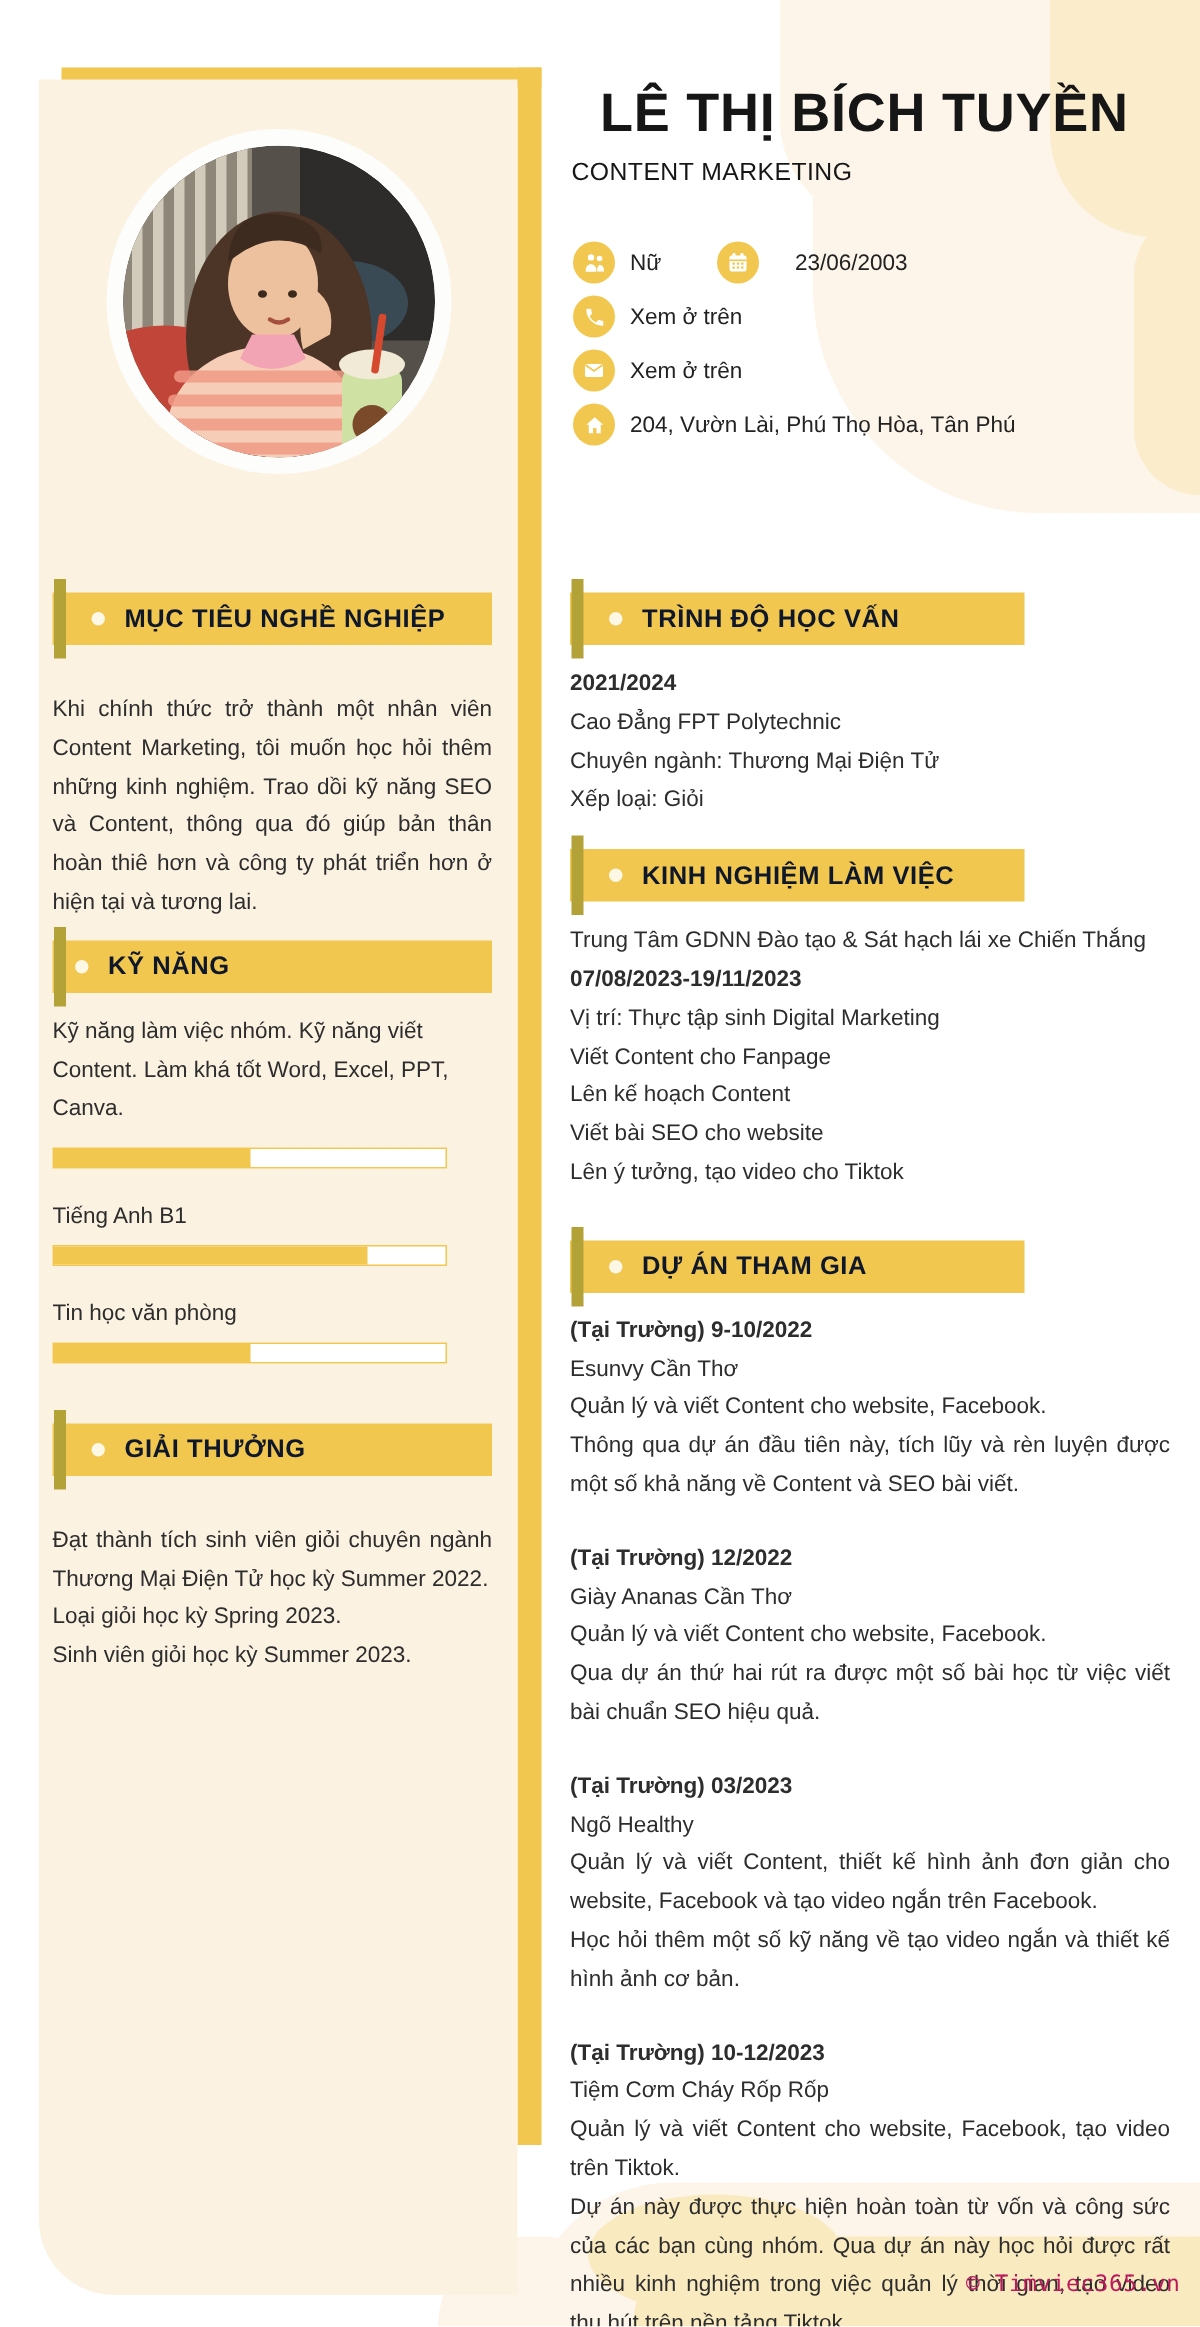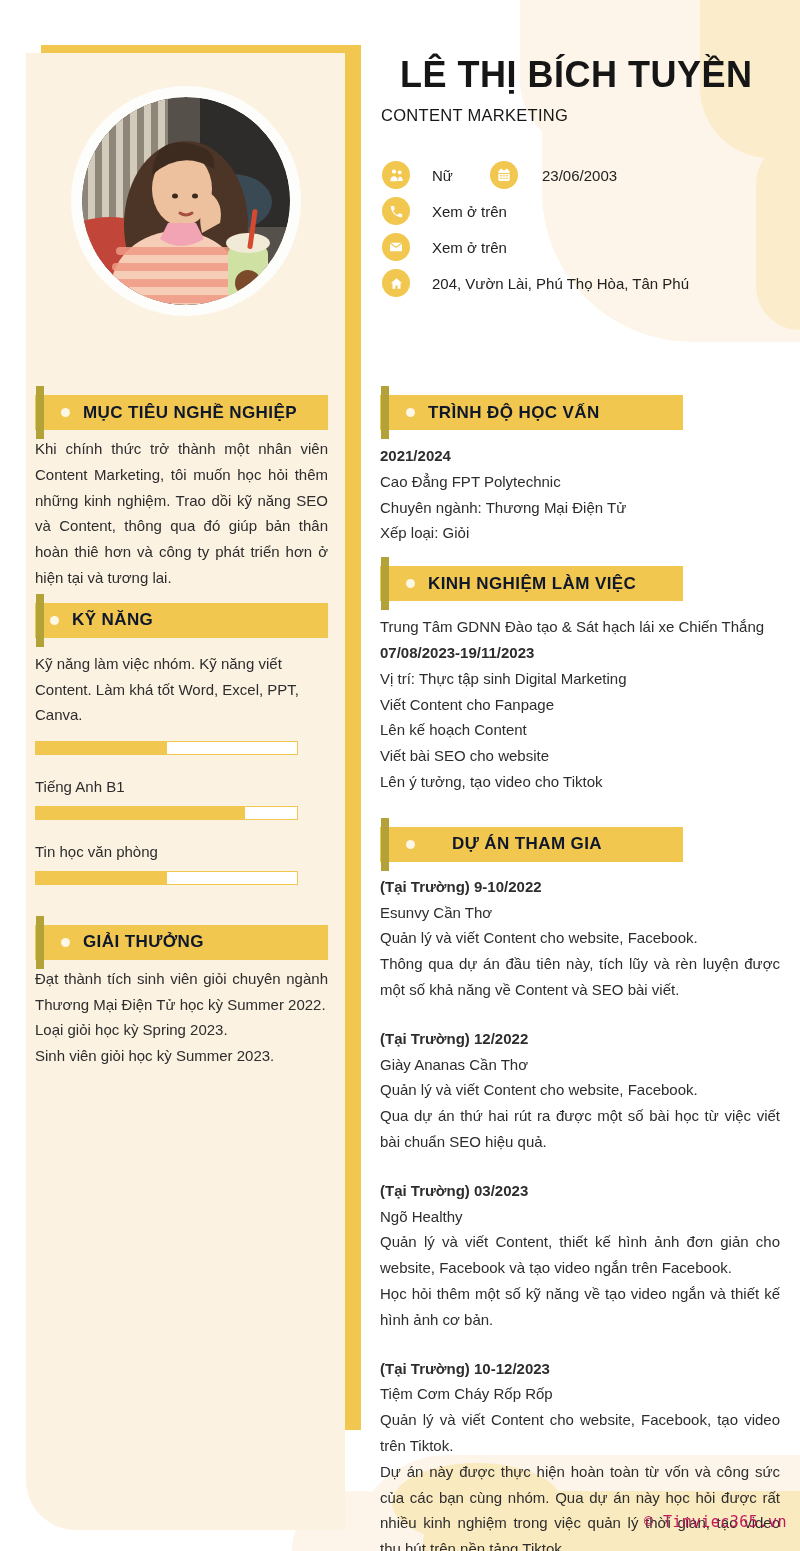--- a/index.html
+++ b/index.html
@@ -36,39 +36,39 @@
   .photo-ring svg{border-radius:50%;display:block;}
 
   
   .person-name{position:absolute;left:400px;top:54px;font-size:36px;font-weight:700;color:#161616;letter-spacing:.5px;}
   .person-title{position:absolute;left:381px;top:106px;font-size:16.5px;font-weight:400;color:#161616;letter-spacing:.3px;}
 
   
   .contact{position:absolute;left:382px;top:161px;width:400px;}
   .c-row{display:flex;align-items:center;height:28px;margin-bottom:8px;}
   .c-ico{width:28px;height:28px;border-radius:50%;background:var(--accent);display:flex;align-items:center;justify-content:center;flex:0 0 28px;}
-  .c-txt{font-size:15px;margin-left:22px;color:#222;}
+  .c-txt{font-size:15px;margin-left:10px;color:#222;}
   .c-gender{width:58px;}
   .c-date{margin-left:24px;}
 
   
   .col-left{position:absolute;left:35px;top:395px;width:293px;}
   .col-right{position:absolute;left:380px;top:395px;width:400px;}
 
   
   .sec-head{position:relative;height:35px;background:var(--accent);display:flex;align-items:center;padding-left:26px;}
   .sec-head .tab{position:absolute;left:1px;top:-9px;width:8px;height:53px;background:var(--accent-dark);}
   .sec-head .dot{width:9px;height:9px;border-radius:50%;background:rgba(255,255,255,.85);margin-right:13px;flex:0 0 9px;}
   .sec-head h2{font-size:17px;font-weight:700;color:#0f172a;letter-spacing:.4px;}
 
   p.line{font-size:15px;line-height:25.8px;color:var(--text);}
   .b{font-weight:700;color:#181818;}
   .just{text-align:justify;}
 
-  .col-left .body{margin-top:6px;}
+  .col-left .body{margin-top:30px;}
   .sk-intro{margin-top:13px;}
   .bar{width:263px;height:14px;background:#fff;border:1.5px solid var(--accent);margin-top:13px;}
   .bar-fill{height:100%;background:var(--accent);}
   .sk-label{margin-top:19px;}
   .bar.tight{margin-top:6px;}
   .gap-skills{margin-top:12px;padding-left:15px;}
   .gap-awards{margin-top:40px;}
 
   .edu-list{margin-top:13px;}
   .gap-exp{margin-top:20px;}
@@ -258,21 +258,21 @@
     <div class="exp-block">
       <p class="line">Trung Tâm GDNN Đào tạo &amp; Sát hạch lái xe Chiến Thắng</p>
       <p class="line b">07/08/2023-19/11/2023</p>
       <p class="line">Vị trí: Thực tập sinh Digital Marketing</p>
       <p class="line">Viết Content cho Fanpage</p>
       <p class="line">Lên kế hoạch Content</p>
       <p class="line">Viết bài SEO cho website</p>
       <p class="line">Lên ý tưởng, tạo video cho Tiktok</p>
     </div>
 
-    <div class="sec-head gap-proj" style="width:303px;gap:24px;">
+    <div class="sec-head gap-proj" style="width:303px;">
       <span class="tab"></span>
       <span class="dot"></span>
       <h2>DỰ ÁN THAM GIA</h2>
     </div>
 
     <div class="proj-block">
       <p class="line b">(Tại Trường) 9-10/2022</p>
       <p class="line">Esunvy Cần Thơ</p>
       <p class="line just">Quản lý và viết Content cho website, Facebook.</p>
       <p class="line just">Thông qua dự án đầu tiên này, tích lũy và rèn luyện được một số khả năng về Content và SEO bài viết.</p>

